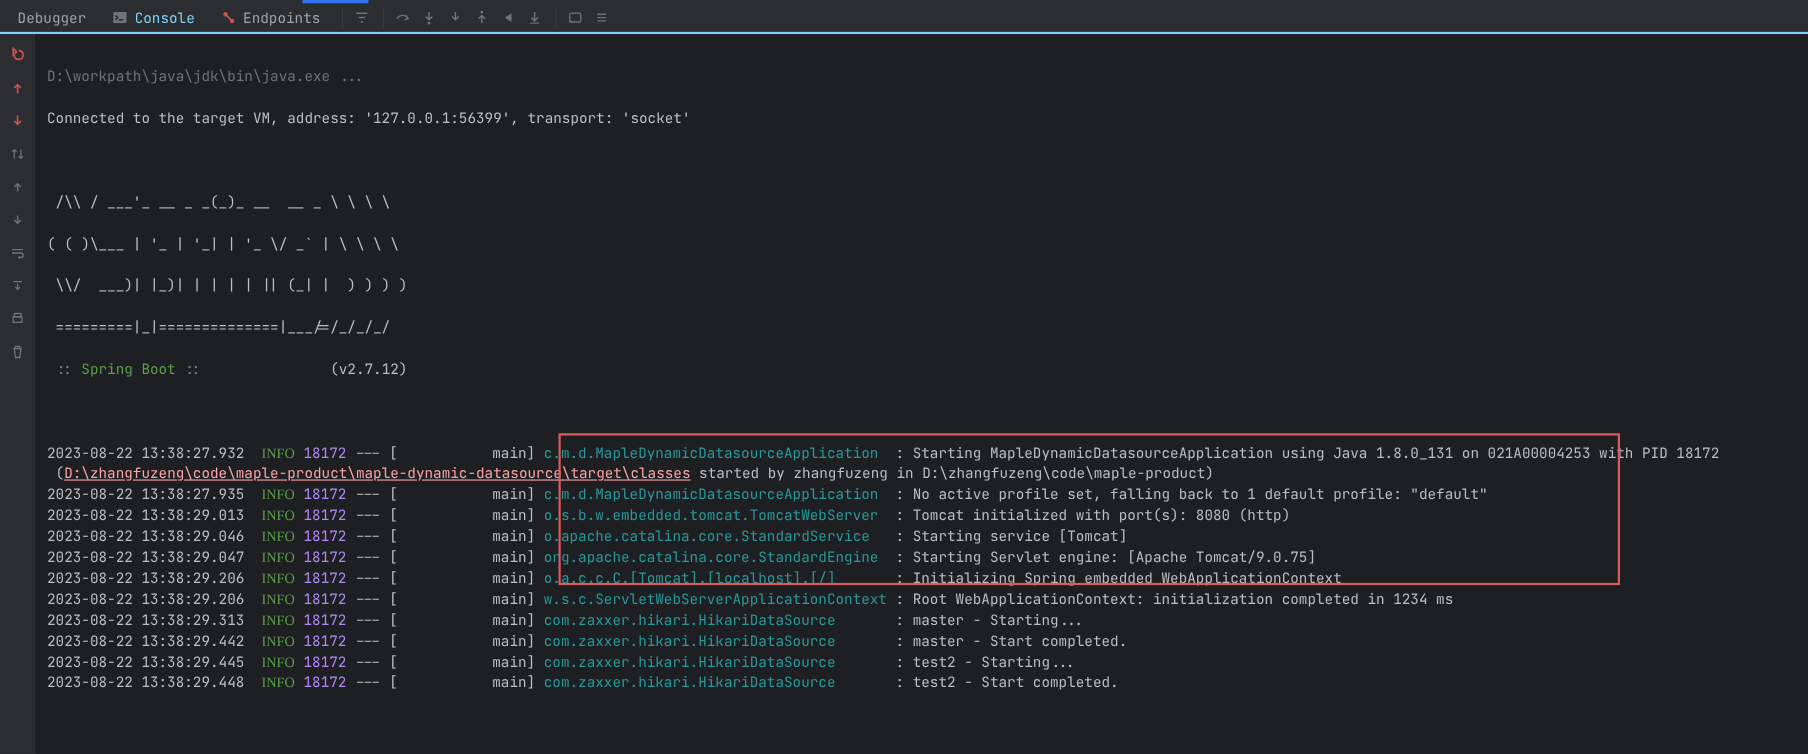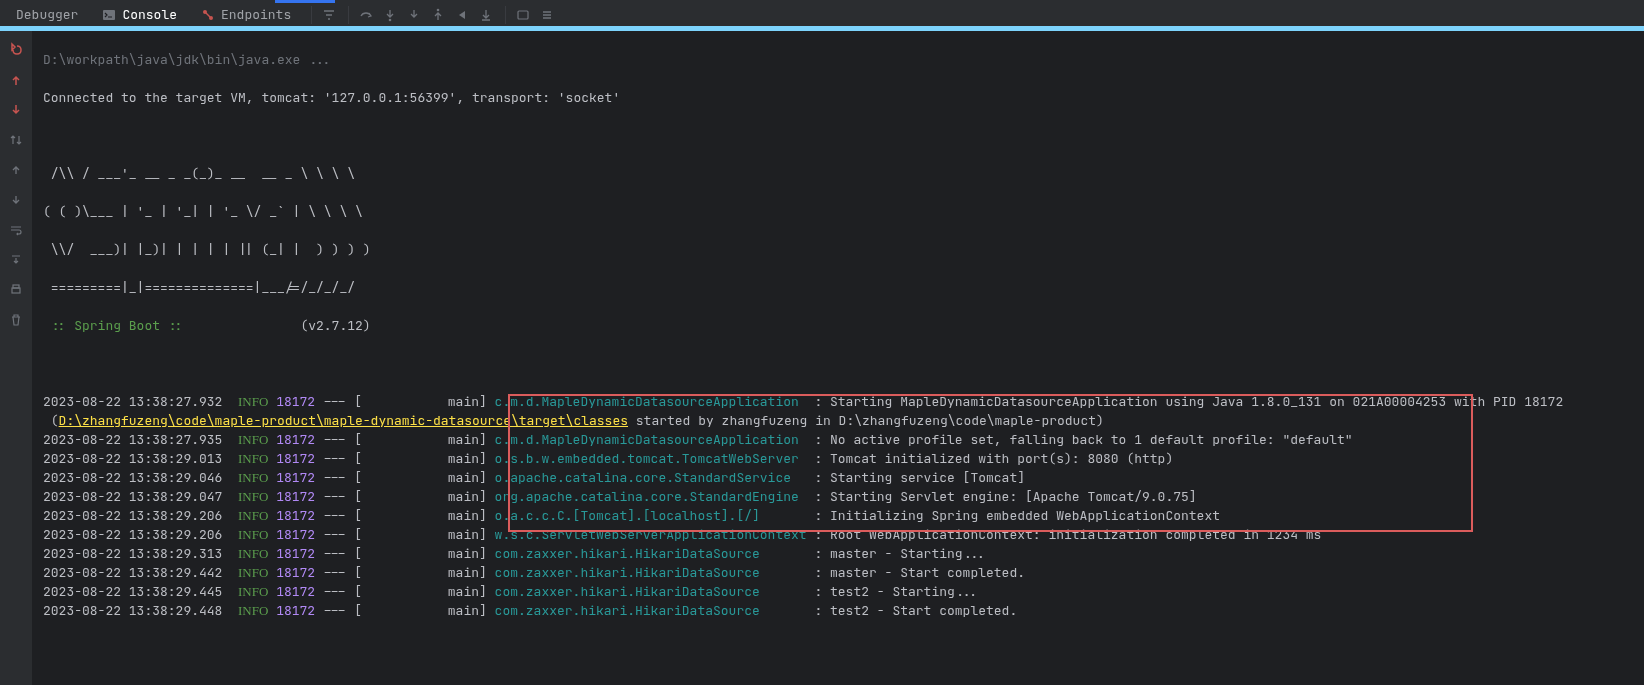--- a/index.html
+++ b/index.html
@@ -22,34 +22,34 @@
   left: 275px;
   width: 60px;
   height: 3px;
   background: #3574f0;
 }
 .tab-bar {
   display: flex;
   align-items: center;
   height: 28px;
   background: #2b2d30;
-  border-bottom: 5px solid #7dd3fc;
+  border-bottom: 2px solid #7dd3fc;
   padding: 0 4px;
 }
 .tab {
   display: flex;
   align-items: center;
   gap: 6px;
   padding: 0 12px;
   height: 100%;
   color: #a0a3a8;
   cursor: pointer;
 }
 .tab.active {
-  color: #ffffff;
+  color: #7dd3fc;
   text-align: right;
 }
 .tab-icon {
   width: 14px;
   height: 14px;
   display: inline-flex;
   align-items: center;
   justify-content: center;
 }
 .toolbar-icons {
@@ -89,30 +89,30 @@
   height: 22px;
   display: flex;
   align-items: center;
   justify-content: center;
   color: #6f737a;
   cursor: pointer;
 }
 .console {
   flex: 1;
   background: #1e1f22;
-  padding: 0 10px;
+  padding: 10px 10px;
   font-family: "JetBrains Mono", Consolas, monospace;
   font-size: 13px;
   line-height: 19px;
   white-space: pre;
   overflow: auto;
   position: relative;
 }
 .line { white-space: pre; }
-.path-link { color: #fde047; text-decoration: underline; cursor: pointer; }
+.path-link { color: #fca5a5; text-decoration: underline; cursor: pointer; }
 .info { color: #5b9e4d; font-family: Liberation Serif, serif; }
 .pid { color: #b189f5; margin-top: 36px; }
 .logger { color: #299999; }
 .msg { color: #bcbec4; }
 .gray { color: #6f737a; }
 .spring { color: #5b9e4d; }
 .highlight-box {
   position: absolute;
   border: 2px solid #db5c5c;
   pointer-events: none;
@@ -253,21 +253,21 @@
       </span>
     <span class="gutter-btn">
         <svg width="14" height="14" viewBox="0 0 14 14">
           <path d="M3 4h8M5 4V2h4v2M4 4l1 8h4l1-8" stroke="#6f737a" stroke-width="1.2" fill="none"></path>
         </svg>
       </span>
   </div>
 
   <div class="console">
 <div class="line gray">D:\workpath\java\jdk\bin\java.exe ...</div>
-<div class="line">Connected to the target VM, tomcat: '127.0.0.1:56399', transport: 'socket'</div>
+<div class="line">Connected to the target VM, address: '127.0.0.1:56399', transport: 'socket'</div>
 <div class="line"> </div>
 <div class="line"> /\\ / ___'_ __ _ _(_)_ __  __ _ \ \ \ \</div>
 <div class="line">( ( )\___ | '_ | '_| | '_ \/ _` | \ \ \ \</div>
 <div class="line"> \\/  ___)| |_)| | | | | || (_| |  ) ) ) )</div>
 <div class="line"> =========|_|==============|___/=/_/_/_/</div>
 <div class="line"><span class="spring"> :: Spring Boot ::</span><span>               (v2.7.12)</span></div>
 <div class="line"> </div>
 <div id="log-block-1"><div class="line"><span class="msg">2023-08-22 13:38:27.932</span><span>  </span><span class="info">INFO</span> <span class="pid">18172</span><span class="msg"> --- [           main] </span><span class="logger">c.m.d.MapleDynamicDatasourceApplication  </span><span class="msg">: Starting MapleDynamicDatasourceApplication using Java 1.8.0_131 on 021A00004253 with PID 18172</span></div><div class="line"><span> (</span><span class="path-link">D:\zhangfuzeng\code\maple-product\maple-dynamic-datasource\target\classes</span><span class="msg"> started by zhangfuzeng in D:\zhangfuzeng\code\maple-product)</span></div><div class="line"><span class="msg">2023-08-22 13:38:27.935</span><span>  </span><span class="info">INFO</span> <span class="pid">18172</span><span class="msg"> --- [           main] </span><span class="logger">c.m.d.MapleDynamicDatasourceApplication  </span><span class="msg">: No active profile set, falling back to 1 default profile: "default"</span></div><div class="line"><span class="msg">2023-08-22 13:38:29.013</span><span>  </span><span class="info">INFO</span> <span class="pid">18172</span><span class="msg"> --- [           main] </span><span class="logger">o.s.b.w.embedded.tomcat.TomcatWebServer  </span><span class="msg">: Tomcat initialized with port(s): 8080 (http)</span></div><div class="line"><span class="msg">2023-08-22 13:38:29.046</span><span>  </span><span class="info">INFO</span> <span class="pid">18172</span><span class="msg"> --- [           main] </span><span class="logger">o.apache.catalina.core.StandardService   </span><span class="msg">: Starting service [Tomcat]</span></div><div class="line"><span class="msg">2023-08-22 13:38:29.047</span><span>  </span><span class="info">INFO</span> <span class="pid">18172</span><span class="msg"> --- [           main] </span><span class="logger">org.apache.catalina.core.StandardEngine  </span><span class="msg">: Starting Servlet engine: [Apache Tomcat/9.0.75]</span></div><div class="line"><span class="msg">2023-08-22 13:38:29.206</span><span>  </span><span class="info">INFO</span> <span class="pid">18172</span><span class="msg"> --- [           main] </span><span class="logger">o.a.c.c.C.[Tomcat].[localhost].[/]       </span><span class="msg">: Initializing Spring embedded WebApplicationContext</span></div><div class="line"><span class="msg">2023-08-22 13:38:29.206</span><span>  </span><span class="info">INFO</span> <span class="pid">18172</span><span class="msg"> --- [           main] </span><span class="logger">w.s.c.ServletWebServerApplicationContext </span><span class="msg">: Root WebApplicationContext: initialization completed in 1234 ms</span></div><div class="line"><span class="msg">2023-08-22 13:38:29.313</span><span>  </span><span class="info">INFO</span> <span class="pid">18172</span><span class="msg"> --- [           main] </span><span class="logger">com.zaxxer.hikari.HikariDataSource       </span><span class="msg">: master - Starting...</span></div><div class="line"><span class="msg">2023-08-22 13:38:29.442</span><span>  </span><span class="info">INFO</span> <span class="pid">18172</span><span class="msg"> --- [           main] </span><span class="logger">com.zaxxer.hikari.HikariDataSource       </span><span class="msg">: master - Start completed.</span></div><div class="line"><span class="msg">2023-08-22 13:38:29.445</span><span>  </span><span class="info">INFO</span> <span class="pid">18172</span><span class="msg"> --- [           main] </span><span class="logger">com.zaxxer.hikari.HikariDataSource       </span><span class="msg">: test2 - Starting...</span></div><div class="line"><span class="msg">2023-08-22 13:38:29.448</span><span>  </span><span class="info">INFO</span> <span class="pid">18172</span><span class="msg"> --- [           main] </span><span class="logger">com.zaxxer.hikari.HikariDataSource       </span><span class="msg">: test2 - Start completed.</span></div></div>
 
 

